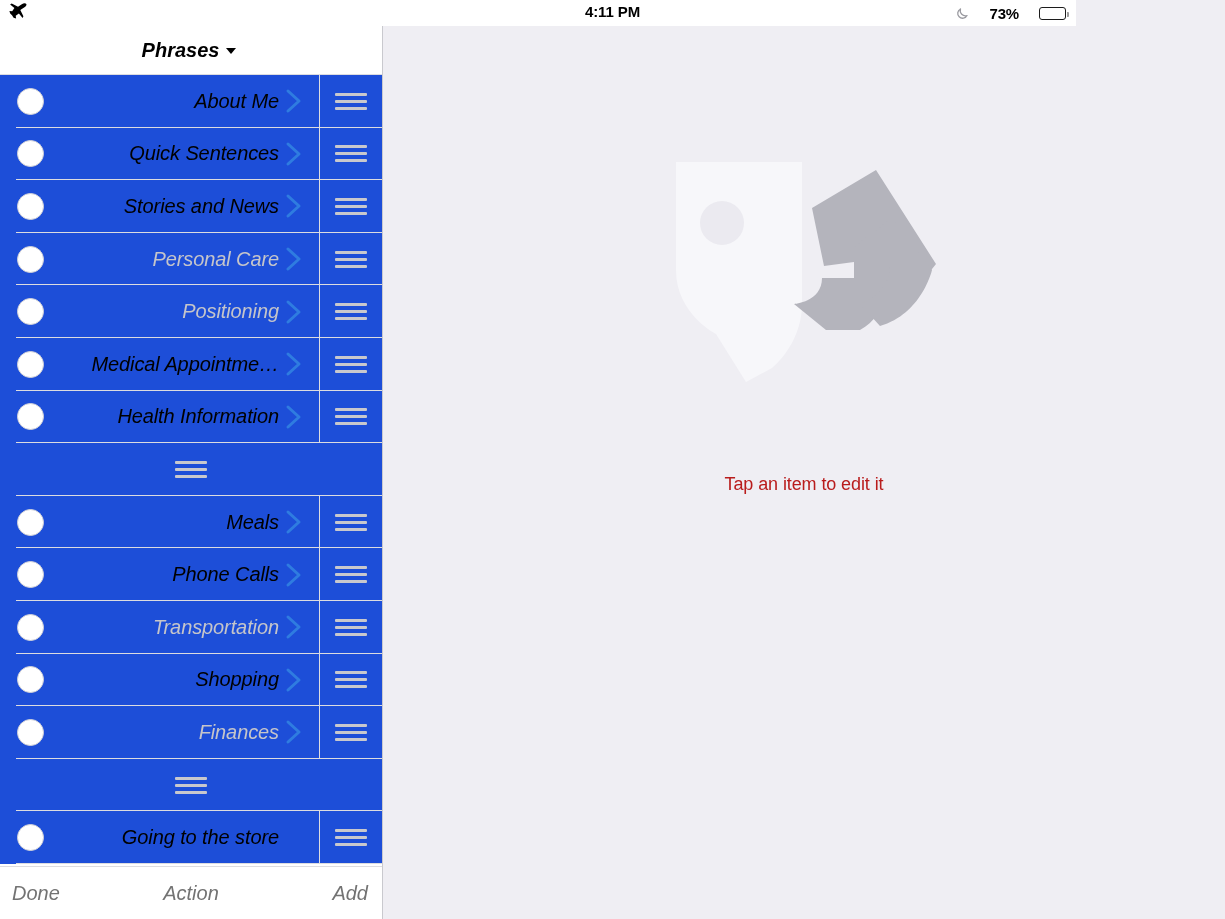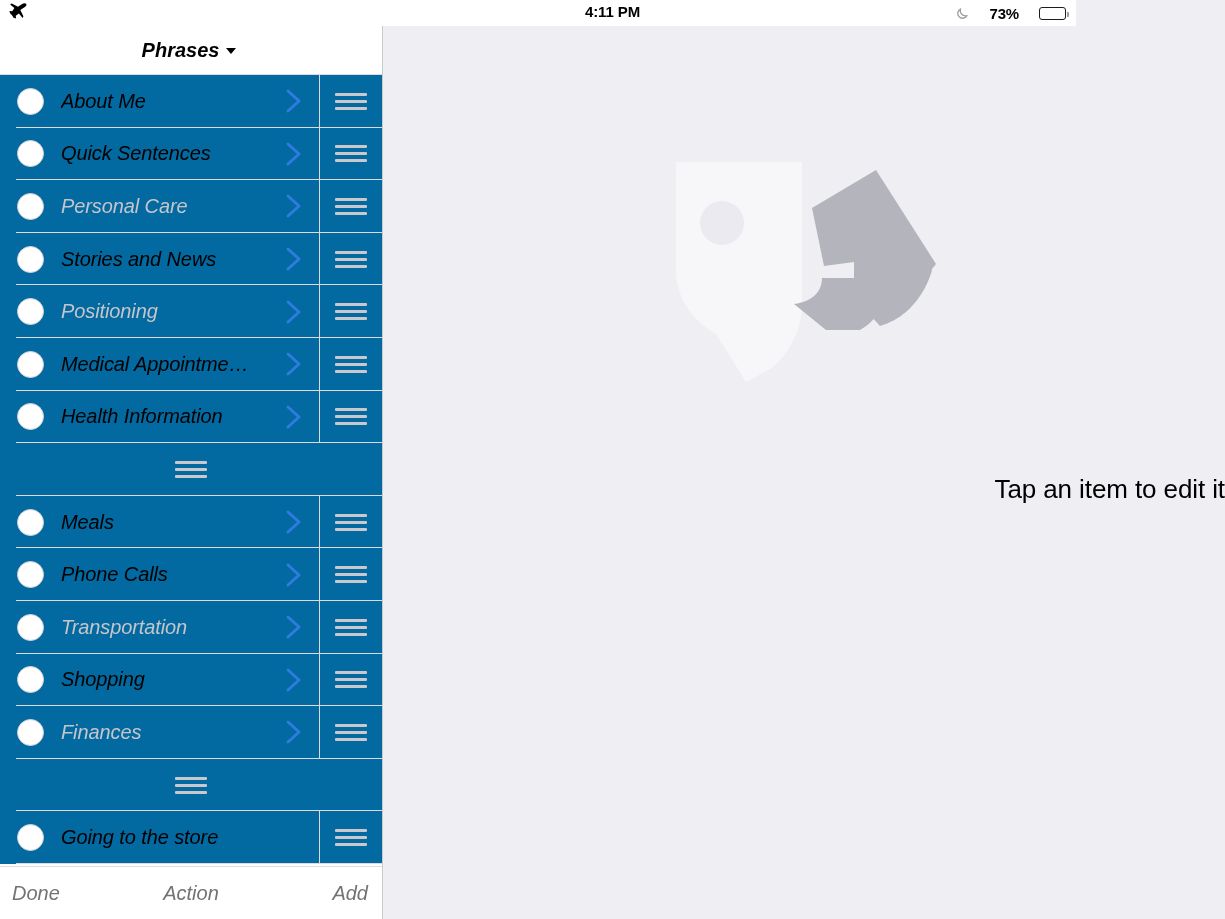--- a/index.html
+++ b/index.html
@@ -125,22 +125,23 @@
     width: 382px;
     bottom: 53px;
     overflow: hidden;
     background: #fff;
   }
   .row {
     position: relative;
     height: 52.6px;
     display: flex;
     align-items: center;
-    background: #0369a1;
-    box-sizing: border-box;
+    background: #1d4ed8;
+    box-sizing: border-box;
+    text-align: right;
   }
   .row:after {
     content: "";
     position: absolute;
     left: 16px; right: 0; bottom: 0;
     height: 1px;
     background: #DCDCE0;
   }
   .row-main {
     position: relative;
@@ -239,23 +240,23 @@
     left: 50%;
     top: 128px;
     transform: translateX(-50%);
     width: 300px;
     height: 230px;
   }
   .empty-text {
     position: absolute;
     left: 0; right: 0;
     top: 448px;
-    text-align: right;
-    font-size: 26px;
-    color: #000000;
+    text-align: center;
+    font-size: 18px;
+    color: #b91c1c;
     letter-spacing: -0.1px;
   }
 </style>
 </head>
 <body>
 
 <div class="statusbar">
   <span class="sb-airplane">
     <svg width="21" height="18" viewBox="0 0 21 18" aria-hidden="true">
       <path d="M1.2 10.4 L0.4 7.9 L3.2 8.3 L5.4 5.1 L1.1 1.4 L2.7 0.6 L9.0 3.7
@@ -316,42 +317,42 @@
           </span>
         </div>
         <div class="row-handle">
           <span class="grip">
             <span></span>
             <span></span>
             <span></span>
           </span>
         </div>
       </div>
+      <div class="row">
+        <div class="row-main">
+          <span class="sel-circle"></span>
+          <span class="row-label">Stories and News</span>
+          <span class="chevron">
+            <svg width="18" height="28" viewBox="0 0 18 28">
+              <polyline points="3,4 14,14 3,24" fill="none" stroke="#2F7CE0" stroke-width="3" stroke-linecap="round" stroke-linejoin="round"></polyline>
+            </svg>
+          </span>
+        </div>
+        <div class="row-handle">
+          <span class="grip">
+            <span></span>
+            <span></span>
+            <span></span>
+          </span>
+        </div>
+      </div>
       <div class="row disabled">
         <div class="row-main">
           <span class="sel-circle"></span>
           <span class="row-label">Personal Care</span>
-          <span class="chevron">
-            <svg width="18" height="28" viewBox="0 0 18 28">
-              <polyline points="3,4 14,14 3,24" fill="none" stroke="#2F7CE0" stroke-width="3" stroke-linecap="round" stroke-linejoin="round"></polyline>
-            </svg>
-          </span>
-        </div>
-        <div class="row-handle">
-          <span class="grip">
-            <span></span>
-            <span></span>
-            <span></span>
-          </span>
-        </div>
-      </div>
-      <div class="row">
-        <div class="row-main">
-          <span class="sel-circle"></span>
-          <span class="row-label">Stories and News</span>
           <span class="chevron">
             <svg width="18" height="28" viewBox="0 0 18 28">
               <polyline points="3,4 14,14 3,24" fill="none" stroke="#2F7CE0" stroke-width="3" stroke-linecap="round" stroke-linejoin="round"></polyline>
             </svg>
           </span>
         </div>
         <div class="row-handle">
           <span class="grip">
             <span></span>
             <span></span>

